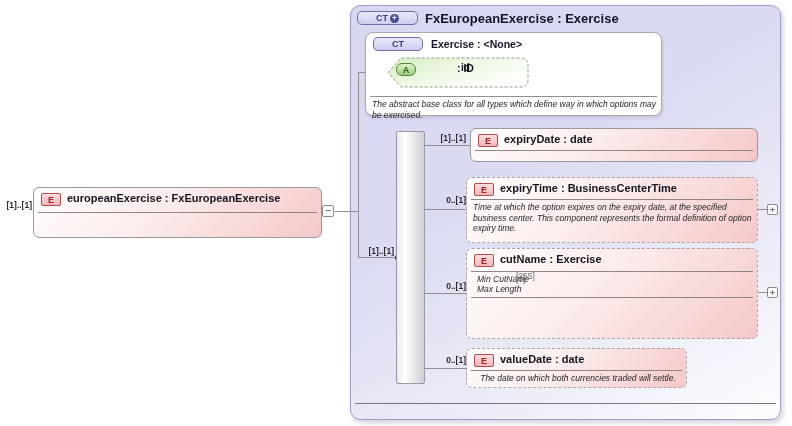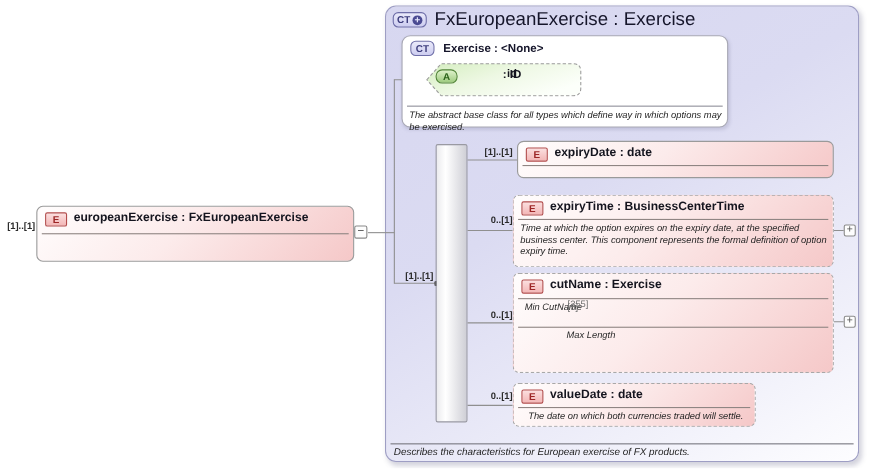--- a/index.html
+++ b/index.html
@@ -9,29 +9,29 @@
   
   .ct-container {
     position:absolute; left:350px; top:5px; width:431px; height:415px;
     border:1px solid #9e9ec4; border-radius:10px;
     background:linear-gradient(150deg,#d7d7f0 0%,#dbdbf2 40%,#ebebf8 70%,#fdfdff 100%);
     box-shadow:2px 3px 5px rgba(80,80,120,.25);
   }
   .ct-header { position:absolute; left:6px; top:4px; height:16px; display:flex; align-items:center; gap:7px; }
   .badge-ct {
     display:inline-flex; align-items:center; justify-content:center; gap:2px;
-    min-width:22px; height:14px; padding:0 3px;
+    min-width:22px; height:14px; padding:0 18px;
     border:1px solid #6e6ea8; border-radius:5px; background:linear-gradient(#eaeafa,#cdcdf0);
     color:#3c3c7c; font-size:9px; font-weight:bold;
   }
   .plus-circle {
     width:9px; height:9px; border-radius:50%; background:#4a4a92; color:#e8e8ff;
     font-size:9px; line-height:8px; text-align:center; font-weight:bold;
   }
-  .ct-title { font-size:17px; font-weight:normal; color:#15152a; }
+  .ct-title { font-size:13px; font-weight:bold; color:#15152a; }
 
   
   .el-box {
     position:absolute; border:1px solid #9a9a9a; border-radius:6px;
     background:linear-gradient(135deg,#fffdfd 0%,#fcebeb 45%,#f5c8c8 100%);
   }
   .el-box.dashed { border-style:dashed; border-color:#a8a8a8; }
   .badge-e {
     position:absolute; left:7px; top:5px; width:20px; height:13px;
     border:1px solid #b24b4b; border-radius:2px; background:linear-gradient(#fbdfdf,#f3b6b6);
@@ -99,21 +99,20 @@
 
   <div class="ct-container">
     <div class="ct-header">
       <span class="badge-ct">
         <span>CT</span>
         <span class="plus-circle">+</span>
       </span>
       <span class="ct-title">FxEuropeanExercise : Exercise</span>
     </div>
     <div class="footer-sep"></div>
-    <div class="footer-text">Describes the characteristics for European exercise of FX products.</div>
   </div>
 
   <svg class="overlay" width="792" height="426">
     <g stroke="#8f8f8f" stroke-width="1" fill="none">
       <path d="M334.5 211.5 H358.5"></path>
       <path d="M358.5 72 V258"></path>
       <path d="M358.5 72.5 H388"></path>
       <path d="M358.5 257.5 H397"></path>
       <path d="M425 145.5 H470"></path>
       <path d="M425 209.5 H466"></path>
@@ -191,21 +190,21 @@
   </div>
   <div class="handle small" style="left:767px; top:204px;">+</div>
 
   <div class="card-label" style="left:434px; top:281px;">0..[1]</div>
   <div class="el-box dashed" style="left:466px; top:248px; width:292px; height:91px;">
     <span class="badge-e">E</span>
     <span class="el-title">cutName : Exercise</span>
     <div class="el-sep" style="top:22px;"></div>
     <span class="facet-label" style="top:25px;">Min CutName</span>
     <span class="facet-value" style="top:25px;">[0]</span>
-    <span class="facet-label" style="top:50px;margin-left:38px;">Max Length</span>
+    <span class="facet-label" style="top:35px;">Max Length</span>
     <span class="facet-value" style="top:22px;text-align:right;">[255]</span>
     <div class="el-sep" style="top:48px;"></div>
   </div>
   <div class="handle small" style="left:767px; top:287px;">+</div>
 
   <div class="card-label" style="left:434px; top:355px;">0..[1]</div>
   <div class="el-box dashed" style="left:466px; top:348px; width:221px; height:40px;">
     <span class="badge-e">E</span>
     <span class="el-title">valueDate : date</span>
     <div class="el-sep" style="top:21px;"></div>

